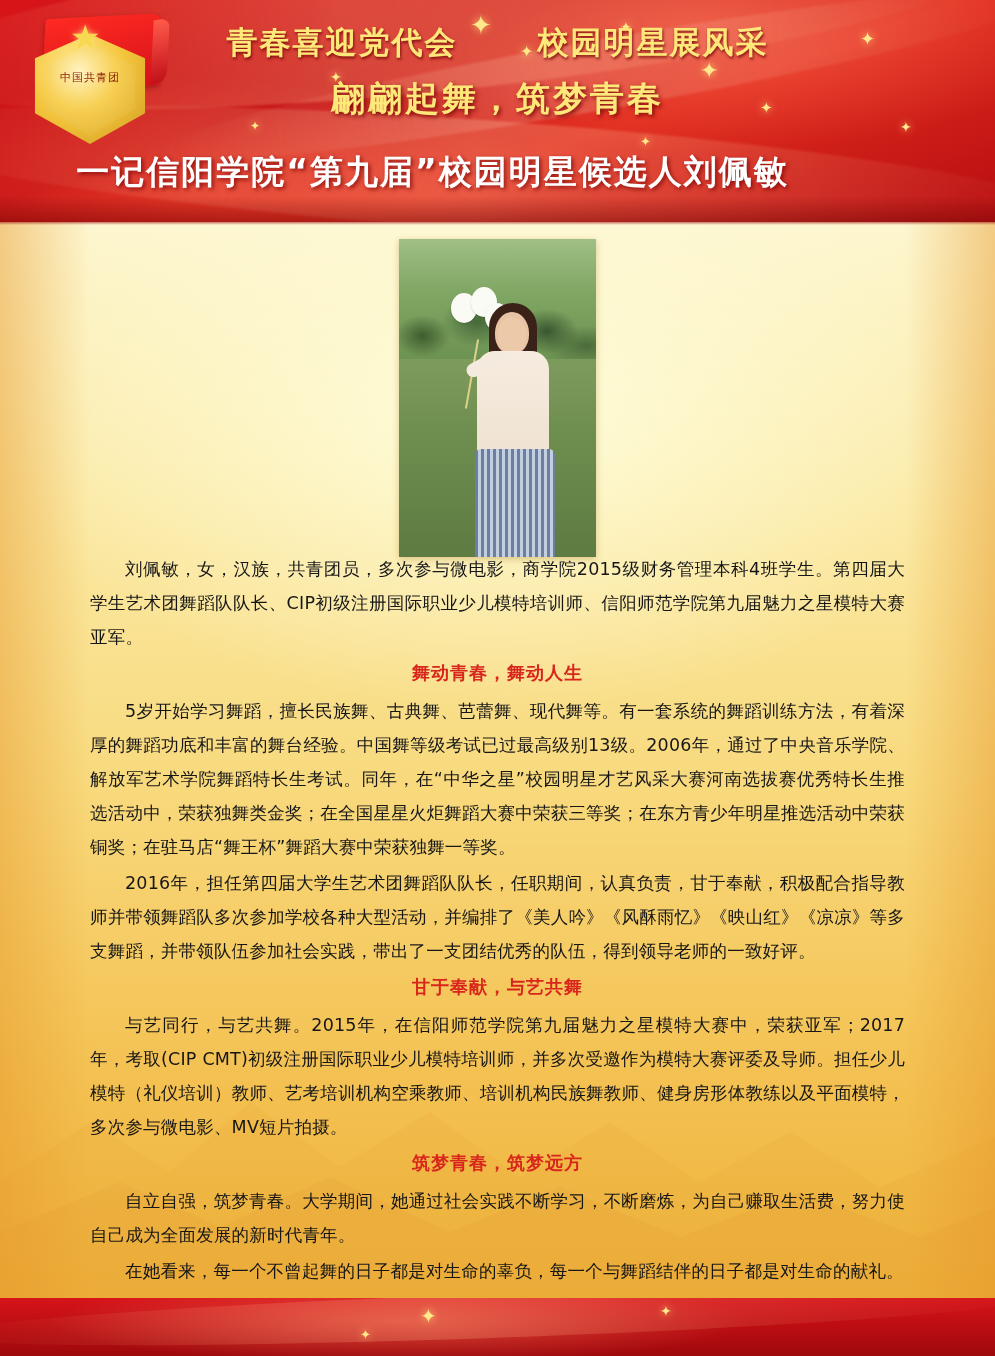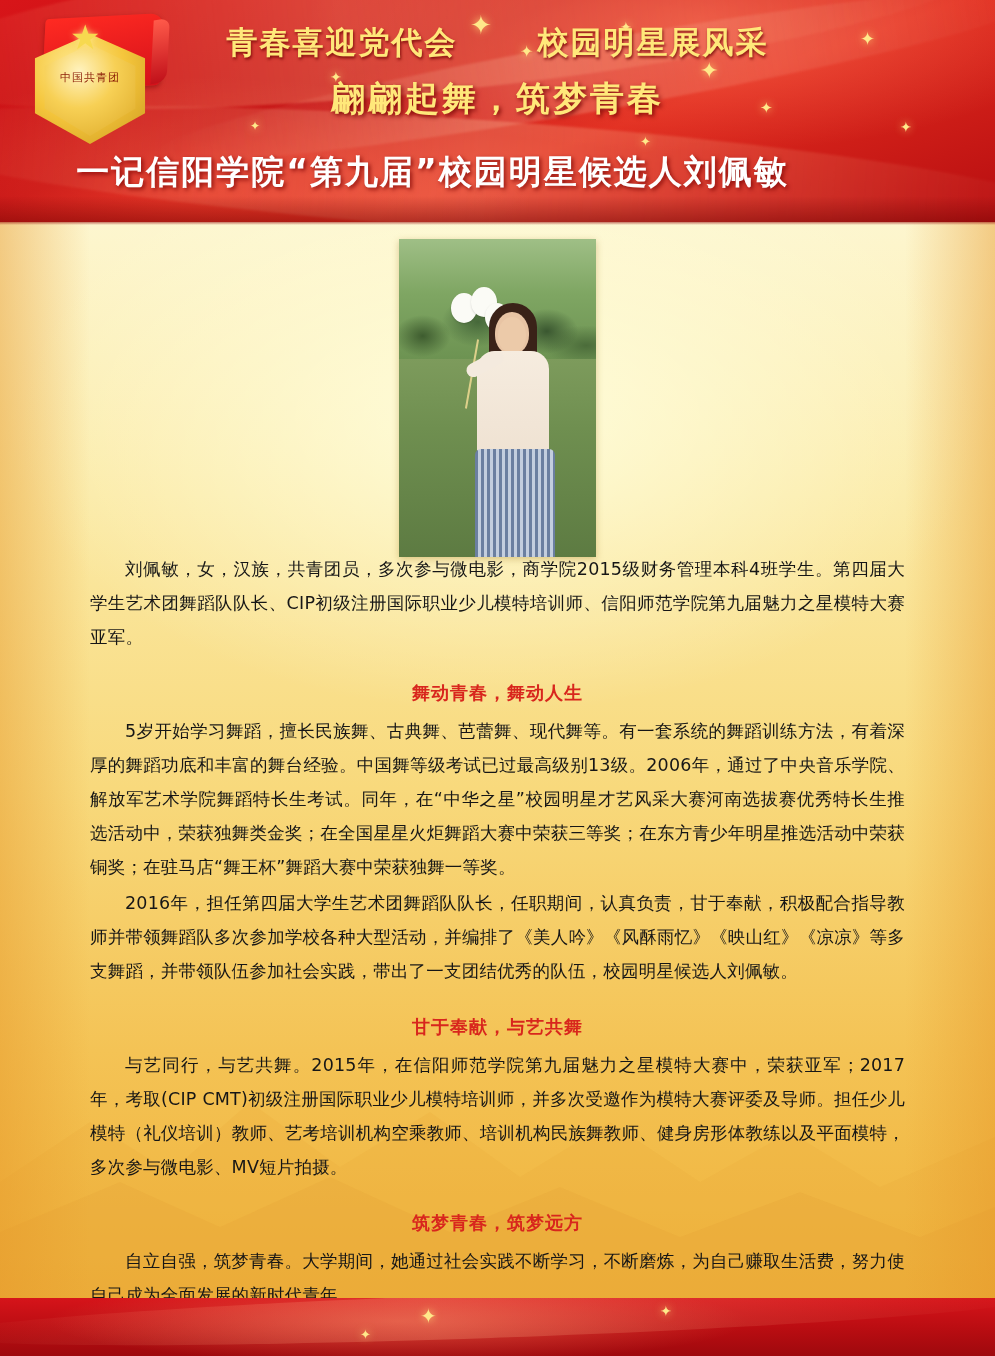--- a/index.html
+++ b/index.html
@@ -293,21 +293,21 @@
     margin: 0 0 2px 0;
     font-size: 17.5px;
     line-height: 34px;
     color: #161616;
     text-indent: 2em;
     text-align: justify;
     font-family: "DejaVu Sans", sans-serif;
     letter-spacing: 0.2px;
   }
   h3.sub {
-    margin: 22px 0 4px 0;
+    margin: 2px 0 4px 0;
     text-align: center;
     font-size: 18px;
     line-height: 34px;
     font-weight: bold;
     color: #d8261d;
     font-family: "DejaVu Sans", sans-serif;
     letter-spacing: 1px;
   }
 
   
@@ -414,27 +414,28 @@
       <div class="person-arm"></div>
       <div class="person-skirt"></div>
     </div>
 
     <div class="content">
 
       <p class="para">刘佩敏，女，汉族，共青团员，多次参与微电影，商学院2015级财务管理本科4班学生。第四届大学生艺术团舞蹈队队长、CIP初级注册国际职业少儿模特培训师、信阳师范学院第九届魅力之星模特大赛亚军。</p>
 
       <h3 class="sub">舞动青春，舞动人生</h3>
       <p class="para">5岁开始学习舞蹈，擅长民族舞、古典舞、芭蕾舞、现代舞等。有一套系统的舞蹈训练方法，有着深厚的舞蹈功底和丰富的舞台经验。中国舞等级考试已过最高级别13级。2006年，通过了中央音乐学院、解放军艺术学院舞蹈特长生考试。同年，在“中华之星”校园明星才艺风采大赛河南选拔赛优秀特长生推选活动中，荣获独舞类金奖；在全国星星火炬舞蹈大赛中荣获三等奖；在东方青少年明星推选活动中荣获铜奖；在驻马店“舞王杯”舞蹈大赛中荣获独舞一等奖。</p>
-      <p class="para">2016年，担任第四届大学生艺术团舞蹈队队长，任职期间，认真负责，甘于奉献，积极配合指导教师并带领舞蹈队多次参加学校各种大型活动，并编排了《美人吟》《风酥雨忆》《映山红》《凉凉》等多支舞蹈，并带领队伍参加社会实践，带出了一支团结优秀的队伍，校园明星候选人刘佩敏。</p>
+      <p class="para">2016年，担任第四届大学生艺术团舞蹈队队长，任职期间，认真负责，甘于奉献，积极配合指导教师并带领舞蹈队多次参加学校各种大型活动，并编排了《美人吟》《风酥雨忆》《映山红》《凉凉》等多支舞蹈，并带领队伍参加社会实践，带出了一支团结优秀的队伍，得到领导老师的一致好评。</p>
 
       <h3 class="sub">甘于奉献，与艺共舞</h3>
       <p class="para">与艺同行，与艺共舞。2015年，在信阳师范学院第九届魅力之星模特大赛中，荣获亚军；2017年，考取(CIP CMT)初级注册国际职业少儿模特培训师，并多次受邀作为模特大赛评委及导师。担任少儿模特（礼仪培训）教师、艺考培训机构空乘教师、培训机构民族舞教师、健身房形体教练以及平面模特，多次参与微电影、MV短片拍摄。</p>
 
       <h3 class="sub">筑梦青春，筑梦远方</h3>
       <p class="para">自立自强，筑梦青春。大学期间，她通过社会实践不断学习，不断磨炼，为自己赚取生活费，努力使自己成为全面发展的新时代青年。</p>
+      <p class="para">在她看来，每一个不曾起舞的日子都是对生命的辜负，每一个与舞蹈结伴的日子都是对生命的献礼。</p>
 
     </div>
   </div>
 
   <div class="footer">
     <div class="fribbon"></div>
     <span class="spark" style="left:420px; top:8px; font-size:20px;">✦</span>
     <span class="spark" style="left:360px; top:30px; font-size:13px;">✦</span>
     <span class="spark" style="left:660px; top:6px; font-size:14px;">✦</span>
   </div>

